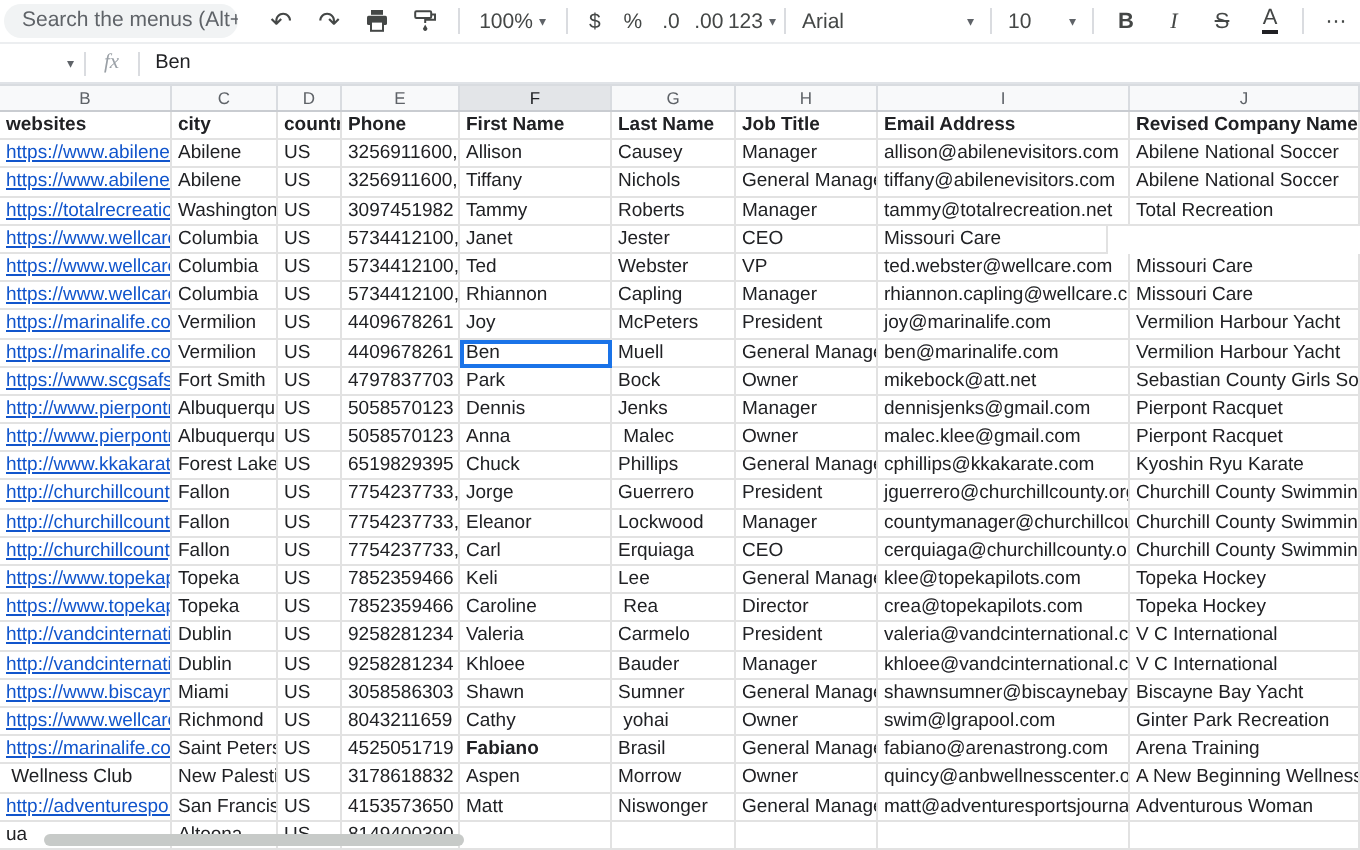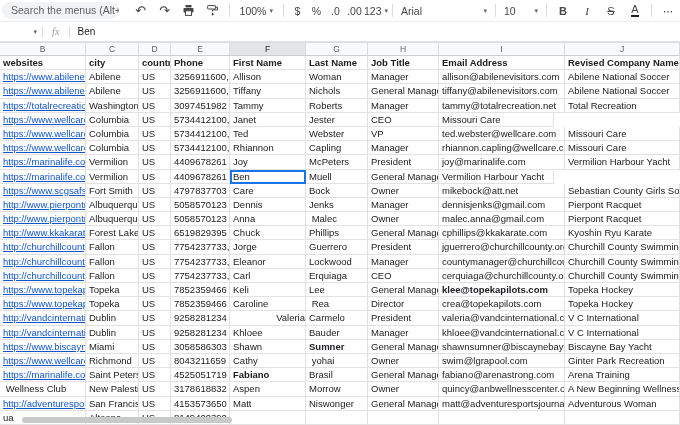--- a/index.html
+++ b/index.html
@@ -190,21 +190,21 @@
       <div class="cell" style="width: 71px;">Job Title</div>
       <div class="cell" style="width: 126px;">Email Address</div>
       <div class="cell" style="width: 115px;">Revised Company Name</div>
     </div>
     <div class="row">
       <div class="cell link" style="width: 86px;">https://www.abilenevis</div>
       <div class="cell" style="width: 53px;">Abilene</div>
       <div class="cell" style="width: 32px;">US</div>
       <div class="cell" style="width: 59px;">3256911600,325</div>
       <div class="cell" style="width: 76px;">Allison</div>
-      <div class="cell" style="width: 62px;">Woman</div>
+      <div class="cell" style="width: 62px;">Causey</div>
       <div class="cell" style="width: 71px;">Manager</div>
       <div class="cell" style="width: 126px;">allison@abilenevisitors.com</div>
       <div class="cell" style="width: 115px;">Abilene National Soccer</div>
     </div>
     <div class="row">
       <div class="cell link" style="width: 86px;">https://www.abilenevis</div>
       <div class="cell" style="width: 53px;">Abilene</div>
       <div class="cell" style="width: 32px;">US</div>
       <div class="cell" style="width: 59px;">3256911600,325</div>
       <div class="cell" style="width: 76px;">Tiffany</div>
@@ -268,28 +268,29 @@
       <div class="cell" style="width: 115px;">Vermilion Harbour Yacht</div>
     </div>
     <div class="row">
       <div class="cell link" style="width: 86px;">https://marinalife.com/</div>
       <div class="cell" style="width: 53px;">Vermilion</div>
       <div class="cell" style="width: 32px;">US</div>
       <div class="cell num" style="width: 59px;">4409678261</div>
       <div class="cell selected-cell" style="width: 76px;">Ben</div>
       <div class="cell" style="width: 62px;">Muell</div>
       <div class="cell" style="width: 71px;">General Manager</div>
+      <div class="cell" style="width: 126px;">ben@marinalife.com</div>
       <div class="cell" style="width: 115px;">Vermilion Harbour Yacht</div>
     </div>
     <div class="row">
       <div class="cell link" style="width: 86px;">https://www.scgsafs.c</div>
       <div class="cell" style="width: 53px;">Fort Smith</div>
       <div class="cell" style="width: 32px;">US</div>
       <div class="cell num" style="width: 59px;">4797837703</div>
-      <div class="cell" style="width: 76px;">Care</div>
+      <div class="cell" style="width: 76px;">Park</div>
       <div class="cell" style="width: 62px;">Bock</div>
       <div class="cell" style="width: 71px;">Owner</div>
       <div class="cell" style="width: 126px;">mikebock@att.net</div>
       <div class="cell" style="width: 115px;">Sebastian County Girls Softba</div>
     </div>
     <div class="row">
       <div class="cell link" style="width: 86px;">http://www.pierpontrc.</div>
       <div class="cell" style="width: 53px;">Albuquerque</div>
       <div class="cell" style="width: 32px;">US</div>
       <div class="cell num" style="width: 59px;">5058570123</div>
@@ -300,21 +301,21 @@
       <div class="cell" style="width: 115px;">Pierpont Racquet</div>
     </div>
     <div class="row">
       <div class="cell link" style="width: 86px;">http://www.pierpontrc.</div>
       <div class="cell" style="width: 53px;">Albuquerque</div>
       <div class="cell" style="width: 32px;">US</div>
       <div class="cell num" style="width: 59px;">5058570123</div>
       <div class="cell" style="width: 76px;">Anna</div>
       <div class="cell" style="width: 62px;"> Malec</div>
       <div class="cell" style="width: 71px;">Owner</div>
-      <div class="cell" style="width: 126px;">malec.anna@gmail.com</div>
+      <div class="cell" style="width: 126px;">malec.klee@gmail.com</div>
       <div class="cell" style="width: 115px;">Pierpont Racquet</div>
     </div>
     <div class="row">
       <div class="cell link" style="width: 86px;">http://www.kkakarate.c</div>
       <div class="cell" style="width: 53px;">Forest Lake</div>
       <div class="cell" style="width: 32px;">US</div>
       <div class="cell num" style="width: 59px;">6519829395</div>
       <div class="cell" style="width: 76px;">Chuck</div>
       <div class="cell" style="width: 62px;">Phillips</div>
       <div class="cell" style="width: 71px;">General Manager</div>
@@ -355,40 +356,40 @@
       <div class="cell" style="width: 115px;">Churchill County Swimming F</div>
     </div>
     <div class="row">
       <div class="cell link" style="width: 86px;">https://www.topekapilo</div>
       <div class="cell" style="width: 53px;">Topeka</div>
       <div class="cell" style="width: 32px;">US</div>
       <div class="cell num" style="width: 59px;">7852359466</div>
       <div class="cell" style="width: 76px;">Keli</div>
       <div class="cell" style="width: 62px;">Lee</div>
       <div class="cell" style="width: 71px;">General Manager</div>
-      <div class="cell" style="width: 126px; font-weight: bold;">klee@topekapilots.com</div>
+      <div class="cell" style="width: 126px;">klee@topekapilots.com</div>
       <div class="cell" style="width: 115px;">Topeka Hockey</div>
     </div>
     <div class="row">
       <div class="cell link" style="width: 86px;">https://www.topekapilo</div>
       <div class="cell" style="width: 53px;">Topeka</div>
       <div class="cell" style="width: 32px;">US</div>
       <div class="cell num" style="width: 59px;">7852359466</div>
       <div class="cell" style="width: 76px;">Caroline</div>
       <div class="cell" style="width: 62px;"> Rea</div>
       <div class="cell" style="width: 71px;">Director</div>
       <div class="cell" style="width: 126px;">crea@topekapilots.com</div>
       <div class="cell" style="width: 115px;">Topeka Hockey</div>
     </div>
     <div class="row">
       <div class="cell link" style="width: 86px;">http://vandcinternation</div>
       <div class="cell" style="width: 53px;">Dublin</div>
       <div class="cell" style="width: 32px;">US</div>
       <div class="cell num" style="width: 59px;">9258281234</div>
-      <div class="cell" style="width: 76px; text-align: right;">Valeria</div>
+      <div class="cell" style="width: 76px;">Valeria</div>
       <div class="cell" style="width: 62px;">Carmelo</div>
       <div class="cell" style="width: 71px;">President</div>
       <div class="cell" style="width: 126px;">valeria@vandcinternational.cor</div>
       <div class="cell" style="width: 115px;">V C International</div>
     </div>
     <div class="row">
       <div class="cell link" style="width: 86px;">http://vandcinternation</div>
       <div class="cell" style="width: 53px;">Dublin</div>
       <div class="cell" style="width: 32px;">US</div>
       <div class="cell num" style="width: 59px;">9258281234</div>
@@ -397,21 +398,21 @@
       <div class="cell" style="width: 71px;">Manager</div>
       <div class="cell" style="width: 126px;">khloee@vandcinternational.cor</div>
       <div class="cell" style="width: 115px;">V C International</div>
     </div>
     <div class="row">
       <div class="cell link" style="width: 86px;">https://www.biscaynet</div>
       <div class="cell" style="width: 53px;">Miami</div>
       <div class="cell" style="width: 32px;">US</div>
       <div class="cell num" style="width: 59px;">3058586303</div>
       <div class="cell" style="width: 76px;">Shawn</div>
-      <div class="cell" style="width: 62px; font-weight: bold;">Sumner</div>
+      <div class="cell" style="width: 62px;">Sumner</div>
       <div class="cell" style="width: 71px;">General Manager</div>
       <div class="cell" style="width: 126px;">shawnsumner@biscaynebayya</div>
       <div class="cell" style="width: 115px;">Biscayne Bay Yacht</div>
     </div>
     <div class="row">
       <div class="cell link" style="width: 86px;">https://www.wellcare.c</div>
       <div class="cell" style="width: 53px;">Richmond</div>
       <div class="cell" style="width: 32px;">US</div>
       <div class="cell num" style="width: 59px;">8043211659</div>
       <div class="cell" style="width: 76px;">Cathy</div>

